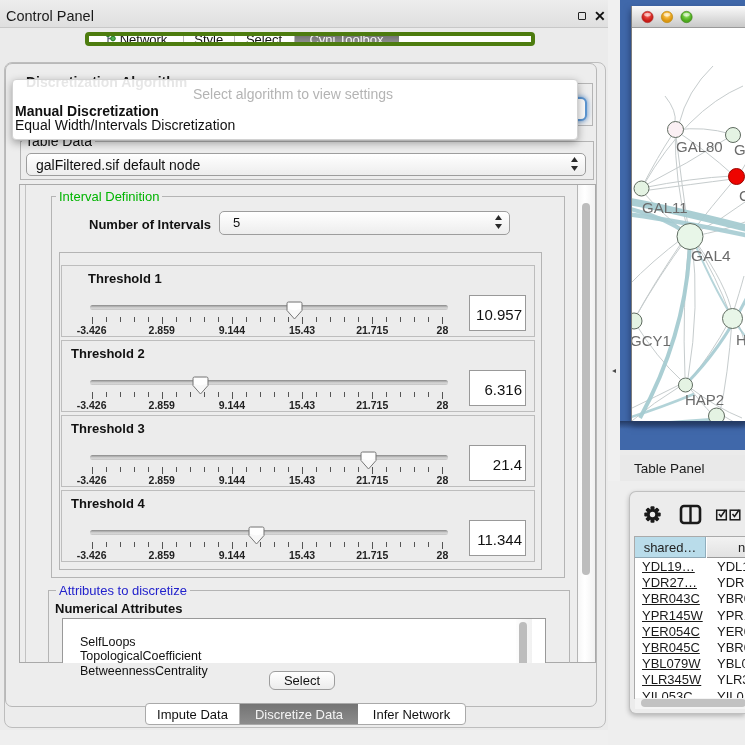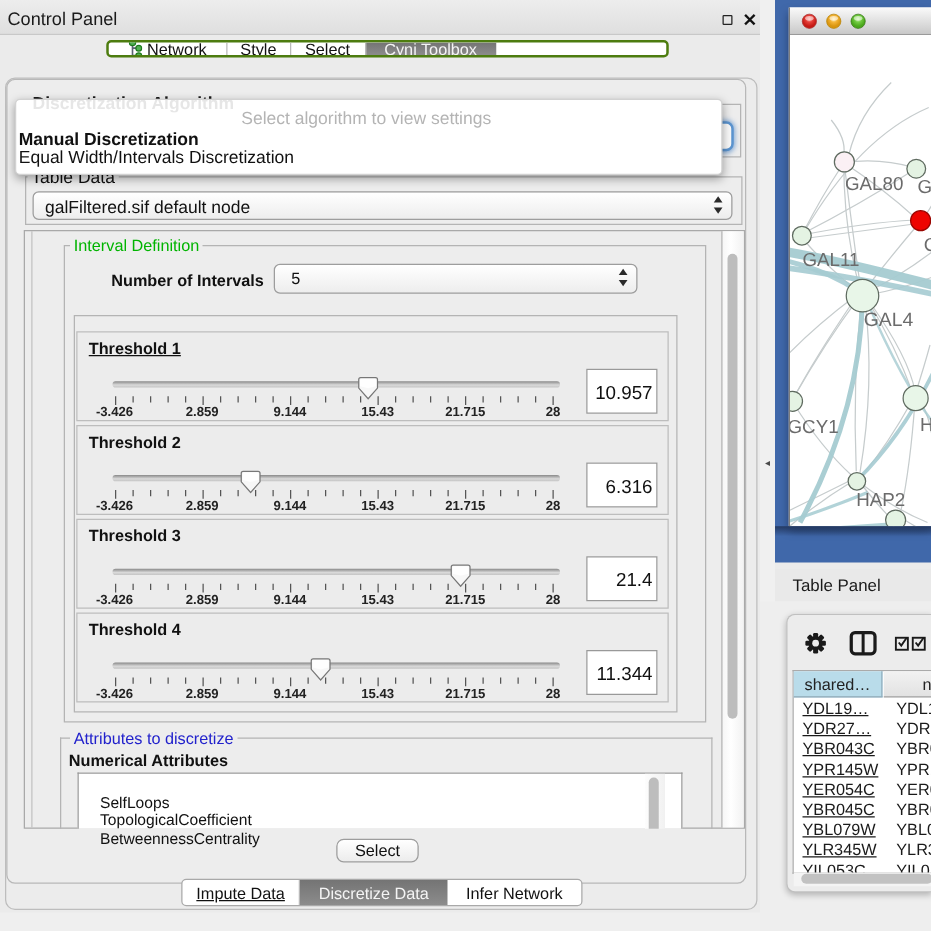--- a/index.html
+++ b/index.html
@@ -10,21 +10,21 @@
 </head>
 <body>
 
 <div class="abs" style="left:0;top:0;width:608px;height:745px;background:#ebebeb;">
 
   <div class="abs" style="left:0;top:0;width:608px;height:28px;background:linear-gradient(#ededed,#dfdfdf);border-bottom:1px solid #c8c8c8;"></div>
   <div class="abs" style="left:6px;top:8px;font-size:14.5px;color:#1a1a1a;">Control Panel</div>
   <div class="abs" style="left:578px;top:12px;width:8px;height:8px;border:1.3px solid #222;border-radius:1px;"></div>
   <div class="abs" style="left:594px;top:8px;font-size:14px;font-weight:bold;color:#111;">✕</div>
 
-  <div class="abs" style="left:85px;top:32px;width:450px;height:14px;background:#fff;border:2px solid #4d7c0f;border-radius:4px;overflow:hidden;display:flex;text-align:right;">
+  <div class="abs" style="left:85px;top:32px;width:450px;height:14px;background:#fff;border:4px solid #4d7c0f;border-radius:4px;overflow:hidden;display:flex;text-align:right;">
     <div style="width:95px;height:100%;display:flex;align-items:center;justify-content:center;font-size:13px;color:#111;border-right:1px solid #b9b9b9;">
       <svg width="11" height="17" viewBox="0 0 11 17" style="margin-right:4px;">
         <path d="M3 3 L3 14 M3 7.5 L7.5 7.5 M3 13.5 L7.5 13.5" fill="none" stroke="#5a6372" stroke-width="1.3"></path>
         <circle cx="3" cy="3" r="2.5" fill="#52b152" stroke="#1e7a1e" stroke-width="1"></circle>
         <circle cx="8" cy="7.5" r="2.3" fill="#52b152" stroke="#1e7a1e" stroke-width="1"></circle>
         <circle cx="8" cy="13.5" r="2.3" fill="#52b152" stroke="#1e7a1e" stroke-width="1"></circle>
       </svg>Network</div>
     <div style="width:50.5px;height:100%;display:flex;align-items:center;justify-content:center;font-size:13px;color:#111;border-right:1px solid #b9b9b9;">Style</div>
     <div style="width:60px;height:100%;display:flex;align-items:center;justify-content:center;font-size:13px;color:#111;border-right:1px solid #b9b9b9;">Select</div>
     <div style="width:104px;height:100%;display:flex;align-items:center;justify-content:center;font-size:13px;color:#f4f4f4;background:linear-gradient(#747474,#8c8c8c);">Cyni Toolbox</div>
@@ -67,21 +67,21 @@
     <svg width="9" height="16" viewBox="0 0 9 16">
       <polygon points="4.5,1 8,6 1,6" fill="#2a2a2a"></polygon>
       <polygon points="4.5,15 8,10 1,10" fill="#2a2a2a"></polygon>
     </svg>
   </div>
 
   <div class="abs" style="left:59px;top:252px;width:483px;height:318px;border:1px solid #b4b4b4;"></div>
 
   <div id="thresholds">
       <div class="abs" style="left:61px;top:265px;width:474px;height:72px;border:1px solid #bdbdbd;background:#ececec;">
-        <div class="abs" style="left:9px;top:5px;font-size:13px;font-weight:bold;color:#111;text-decoration:underline;">Threshold 1</div>
+        <div class="abs" style="left:26px;top:5px;font-size:13px;font-weight:bold;color:#111;">Threshold 1</div>
         <div class="abs" style="left:28px;top:39px;width:358px;height:5px;border-radius:2.5px;background:linear-gradient(#888,#d9d9d9 60%,#c4c4c4);"></div>
         <div class="abs" style="left:29.6px;top:51px;width:1px;height:7px;background:#555;"></div>
         <div class="abs" style="left:43.6px;top:51px;width:1px;height:5px;background:#555;"></div>
         <div class="abs" style="left:57.7px;top:51px;width:1px;height:5px;background:#555;"></div>
         <div class="abs" style="left:71.7px;top:51px;width:1px;height:5px;background:#555;"></div>
         <div class="abs" style="left:85.7px;top:51px;width:1px;height:5px;background:#555;"></div>
         <div class="abs" style="left:99.8px;top:51px;width:1px;height:7px;background:#555;"></div>
         <div class="abs" style="left:113.8px;top:51px;width:1px;height:5px;background:#555;"></div>
         <div class="abs" style="left:127.8px;top:51px;width:1px;height:5px;background:#555;"></div>
         <div class="abs" style="left:141.9px;top:51px;width:1px;height:5px;background:#555;"></div>
@@ -247,21 +247,21 @@
   <div class="abs" style="left:56px;top:583px;background:#ededed;padding:0 3px;font-size:13px;color:#2222cc;">Attributes to discretize</div>
   <div class="abs" style="left:55px;top:601px;font-size:13px;font-weight:bold;color:#111;">Numerical Attributes</div>
   <div class="abs" style="left:62px;top:618px;width:484px;height:45px;background:#ffffff;border:1px solid #999;border-bottom:none;"></div>
   <div class="abs" style="left:80px;top:635px;font-size:12.5px;color:#111;line-height:14.3px;">SelfLoops<br>TopologicalCoefficient<br>BetweennessCentrality</div>
   <div class="abs" style="left:516px;top:619px;width:16px;height:44px;background:linear-gradient(90deg,#fdfdfd,#f1f1f1);"></div>
   <div class="abs" style="left:519px;top:622px;width:8px;height:41px;background:#bdbdbd;border-radius:4px 4px 0 0;"></div>
 
   <div class="abs" style="left:269px;top:671px;width:66px;height:19px;background:linear-gradient(#ffffff,#ececec);border:1px solid #9d9d9d;border-radius:6px;display:flex;align-items:center;justify-content:center;font-size:13px;color:#111;">Select</div>
 
   <div class="abs" style="left:145px;top:703px;width:321px;height:22px;background:#fff;border:1px solid #a9a9a9;border-radius:4px;overflow:hidden;display:flex;">
-    <div style="width:94px;display:flex;align-items:center;justify-content:center;font-size:13px;color:#111;border-right:1px solid #b9b9b9;text-decoration:underline;">Impute Data</div>
+    <div style="width:94px;display:flex;align-items:center;justify-content:center;font-size:13px;color:#111;border-right:1px solid #b9b9b9;">Impute Data</div>
     <div style="width:118px;display:flex;align-items:center;justify-content:center;font-size:13px;color:#f4f4f4;background:linear-gradient(#747474,#8c8c8c);">Discretize Data</div>
     <div style="flex:1;display:flex;align-items:center;justify-content:center;font-size:13px;color:#111;">Infer Network</div>
   </div>
 </div>
 
 <div class="abs" style="left:0;top:730px;width:608px;height:15px;background:#efefef;"></div>
 
 <div class="abs" style="left:12px;top:79px;width:566px;height:61px;background:#ffffff;border:1px solid #d2d2d2;border-radius:4px;box-shadow:0 3px 8px rgba(0,0,0,0.35);z-index:30;"></div>
 <div class="abs" style="left:26px;top:74px;font-size:14px;font-weight:bold;color:rgba(60,60,60,0.13);z-index:31;clip-path:inset(6px 0 0 0);">Discretization Algorithm</div>
 <div class="abs" style="left:193px;top:86px;font-size:14px;color:#b4b4b4;z-index:31;">Select algorithm to view settings</div>

